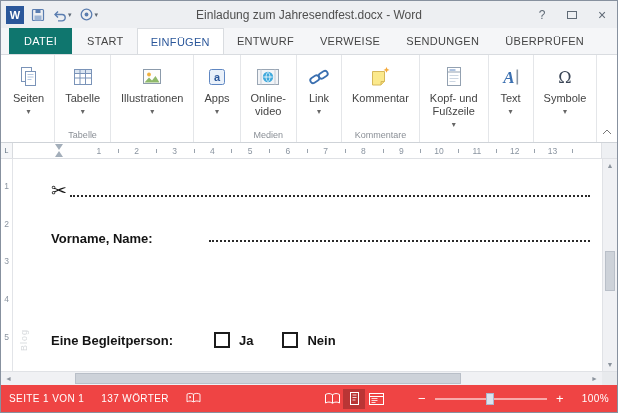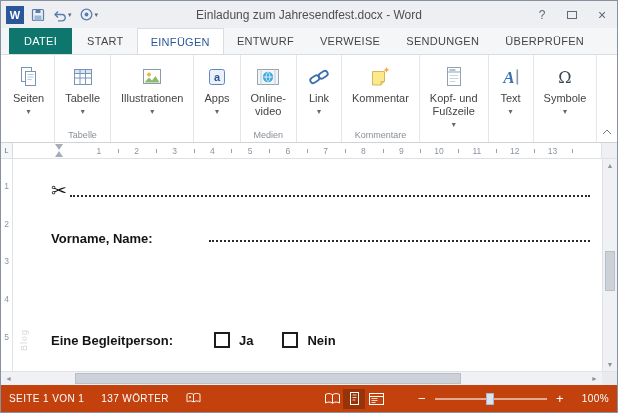--- a/index.html
+++ b/index.html
@@ -77,21 +77,21 @@
   .varrow.up{top:0;} .varrow.down{bottom:0;}
   .vthumb{position:absolute;left:2px;right:2px;top:92px;height:40px;background:#cdd2d9;border:1px solid #b9bfc8;}
   
   .hscroll{height:14px;background:#f0f1f4;border-top:1px solid #e0e2e6;position:relative;}
   .harrow{position:absolute;top:0;bottom:0;width:15px;display:flex;align-items:center;justify-content:center;
     font-size:7px;color:#8b939d;}
   .harrow.left{left:0;} .harrow.right{right:15px;}
   .hthumb{position:absolute;left:74px;width:386px;top:1px;bottom:1px;background:#cdd2d9;border:1px solid #b9bfc8;}
   .scrollcorner{position:absolute;right:0;top:0;bottom:0;width:15px;background:#e8eaed;}
   
-  .statusbar{height:27px;background:#c2410c;color:#fff;display:flex;align-items:center;
+  .statusbar{height:27px;background:#ef4444;color:#fff;display:flex;align-items:center;
     font-size:10px;letter-spacing:.4px;padding:12px 8px;}
   .sitem{margin-right:17px;white-space:nowrap;}
   .spacer{flex:1;}
   .viewbtns{display:flex;align-items:center;margin-right:28px;}
   .vbtn{width:22px;height:20px;display:flex;align-items:center;justify-content:center;}
   .vbtn.active{background:rgba(0,0,0,.22);}
   .zoomout,.zoomin{width:14px;text-align:center;font-size:13px;line-height:13px;}
   .zslider{width:112px;height:14px;position:relative;margin:0 6px;}
   .ztrack{position:absolute;left:0;right:0;top:6px;height:2px;background:rgba(255,255,255,.55);}
   .znotch{position:absolute;left:55px;top:3px;width:1px;height:8px;background:rgba(255,255,255,.8);}

